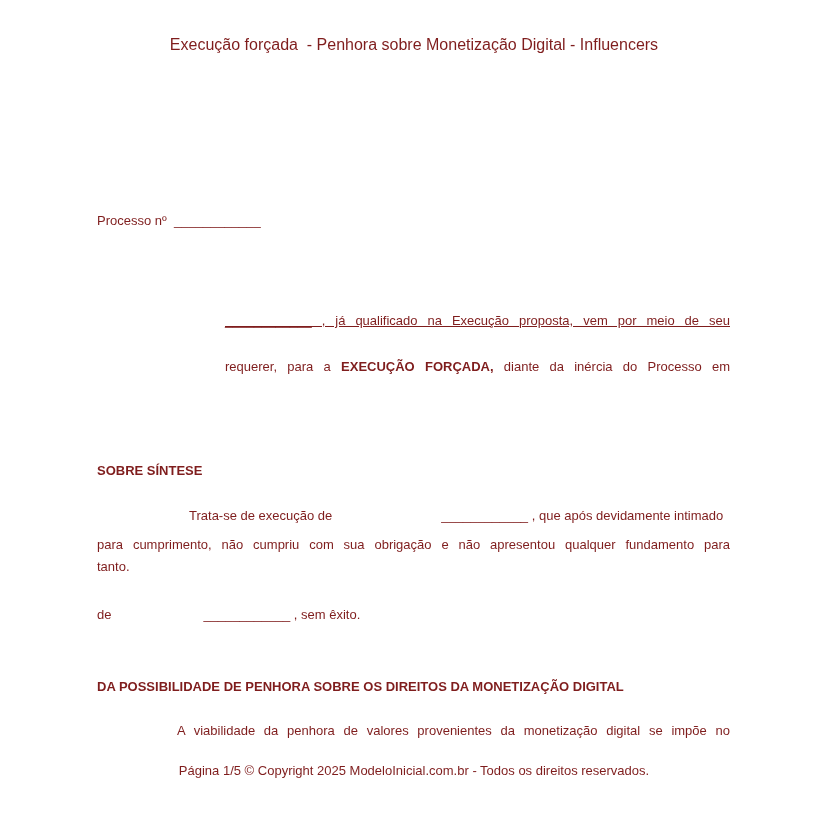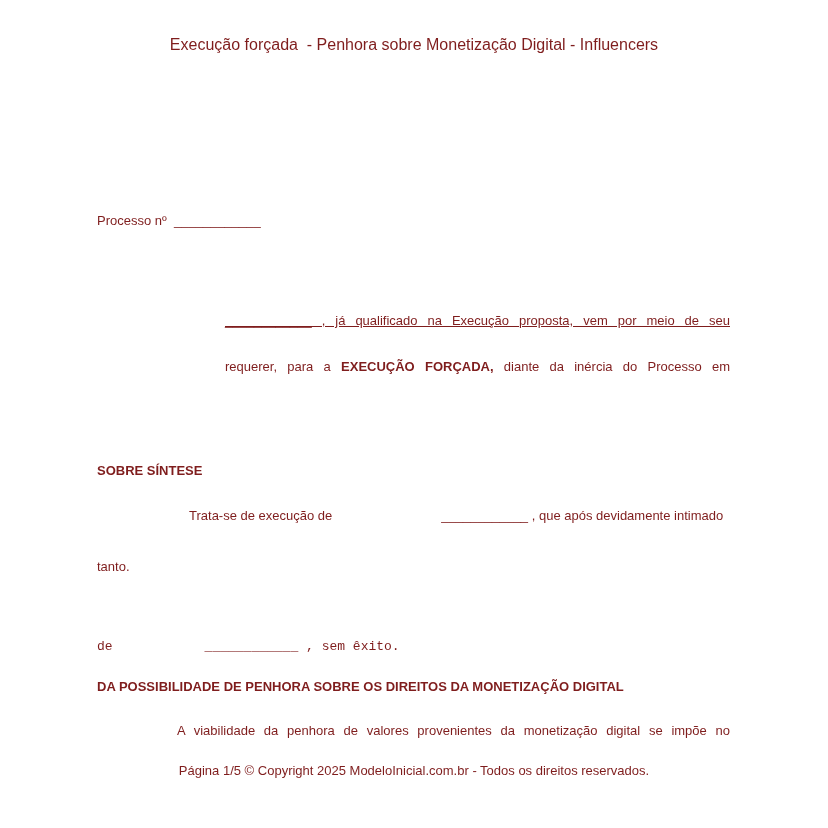--- a/index.html
+++ b/index.html
@@ -58,21 +58,21 @@
   #intro-line-3    { top: 358px; left: 225px; width: 505px; }
   #intro-line-4    { top: 380px; left: 225px; }
 
   #heading-breve   { top: 462px; left: 97px; }
 
   #trata-line-1    { top: 507px; left: 177px; margin-left: 12px; }
   #trata-line-2    { top: 536px; left: 97px; width: 633px; }
   #trata-line-3    { top: 558px; left: 97px; text-align: center; }
 
   #cumpre-line-1   { top: 600px; left: 177px; }
-  #cumpre-line-2   { top: 638px; left: 97px; font-family: Liberation Mono, monospace; }
+  #cumpre-line-2   { top: 606px; left: 97px; }
 
   #heading-penhora { top: 678px; left: 97px; }
 
   #viabil-line     { top: 722px; left: 97px; width: 633px; text-indent: 80px; }
 
   #footer-line     { top: 762px; }
 </style>
 </head>
 <body>
 
@@ -86,20 +86,21 @@
   <div id="intro-line-1" class="line just">____________ , já qualificado na Execução proposta, vem por meio de seu</div>
 
 
   <div id="intro-line-3" class="line just"><span>requerer, para a </span><span class="bold">EXECUÇÃO FORÇADA,</span><span> diante da inércia do Processo em</span></div>
 
 
   <div id="heading-breve" class="line bold">SOBRE SÍNTESE</div>
 
   <div id="trata-line-1" class="line"><span>Trata-se de execução de</span><span class="gap g109"></span><span>____________ , que após devidamente intimado</span></div>
 
+  <div id="trata-line-2" class="line just">para cumprimento, não cumpriu com sua obrigação e não apresentou qualquer fundamento para</div>
 
   <div id="trata-line-3" class="line">tanto.</div>
 
 
   <div id="cumpre-line-2" class="line"><span>de</span><span class="gap g92"></span><span>____________ , sem êxito.</span></div>
 
   <div id="viabil-line" class="line just">A viabilidade da penhora de valores provenientes da monetização digital se impõe no</div>
 
   <div id="heading-penhora" class="line bold">DA POSSIBILIDADE DE PENHORA SOBRE OS DIREITOS DA MONETIZAÇÃO DIGITAL</div>
 

